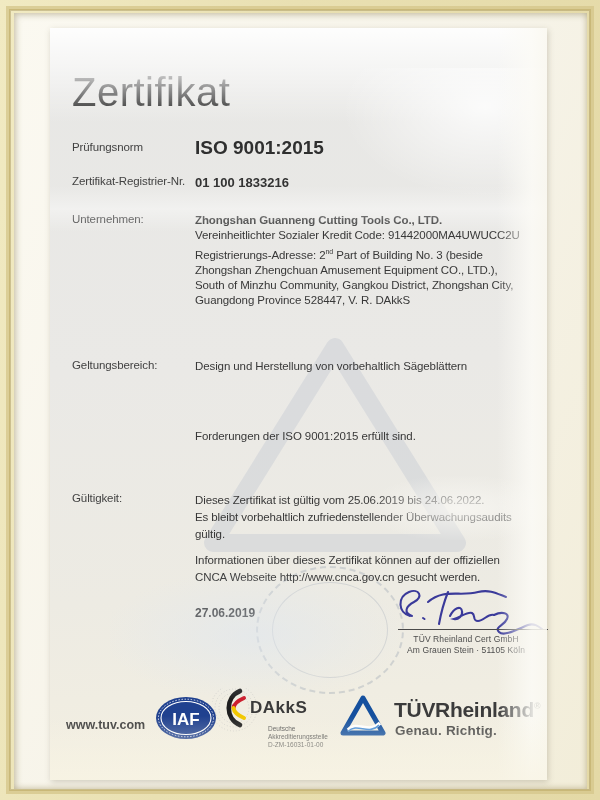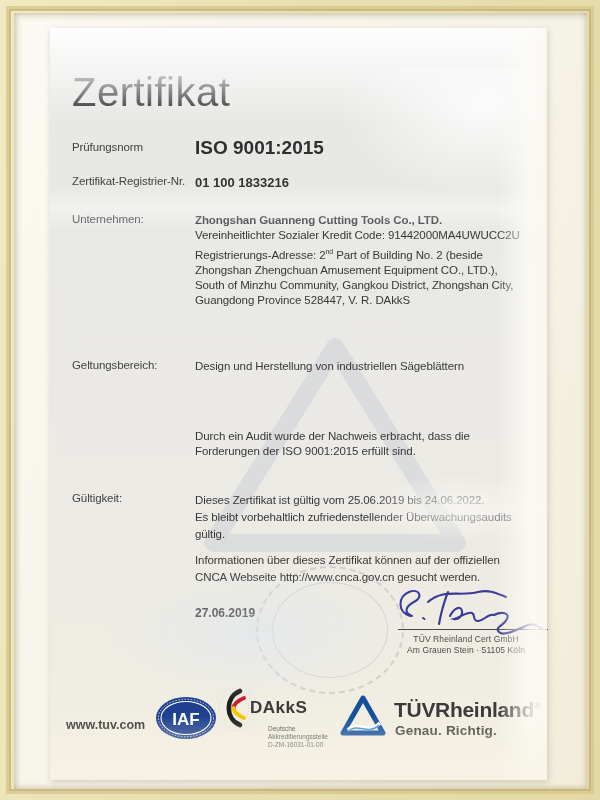--- a/index.html
+++ b/index.html
@@ -89,38 +89,37 @@
     <div class="sec" style="top:147px">
       <div class="label">Zertifikat-Registrier-Nr.</div>
       <div class="content reg-val">01 100 1833216</div>
     </div>
 
     <div class="sec" style="top:185px">
       <div class="label">Unternehmen:</div>
       <div class="content">
         <div class="line bold">Zhongshan Guanneng Cutting Tools Co., LTD.</div>
         <div class="line">Vereinheitlichter Sozialer Kredit Code: 91442000MA4UWUCC2U</div>
-        <div class="line"><span>Registrierungs-Adresse: 2</span><span class="sup">nd</span><span> Part of Building No. 2 (beside</span></div>
+        <div class="line"><span>Registrierungs-Adresse: 2</span><span class="sup">nd</span><span> Part of Building No. 3 (beside</span></div>
         <div class="line">Zhongshan Zhengchuan Amusement Equipment CO., LTD.),</div>
         <div class="line">South of Minzhu Community, Gangkou District, Zhongshan City,</div>
         <div class="line">Guangdong Province 528447, V. R. DAkkS</div>
       </div>
     </div>
 
     <div class="sec" style="top:331px">
       <div class="label">Geltungsbereich:</div>
       <div class="content">
-        <div class="line">Design und Herstellung von industriellen Sägeblättern</div>
+        <div class="line">Design und Herstellung von vorbehaltlich Sägeblättern</div>
       </div>
     </div>
 
     <div class="sec" style="top:401px">
       <div class="label"></div>
       <div class="content">
-        <div class="line">Durch ein Audit wurde der Nachweis erbracht, dass die</div>
         <div class="line">Forderungen der ISO 9001:2015 erfüllt sind.</div>
       </div>
     </div>
 
     <div class="sec lh17" style="top:464px">
       <div class="label">Gültigkeit:</div>
       <div class="content">
         <div class="line">Dieses Zertifikat ist gültig vom 25.06.2019 bis 24.06.2022.</div>
         <div class="line">Es bleibt vorbehaltlich zufriedenstellender Überwachungsaudits</div>
         <div class="line">gültig.</div>

